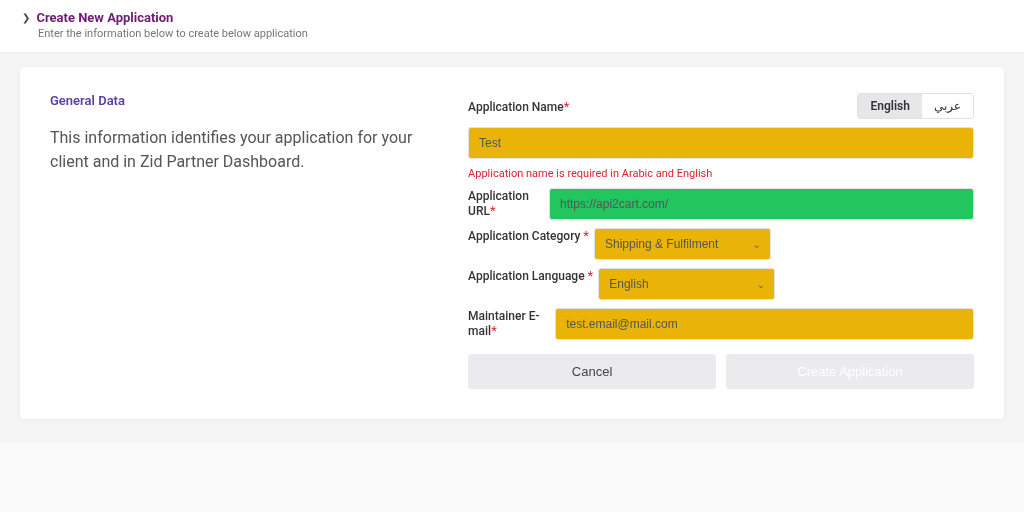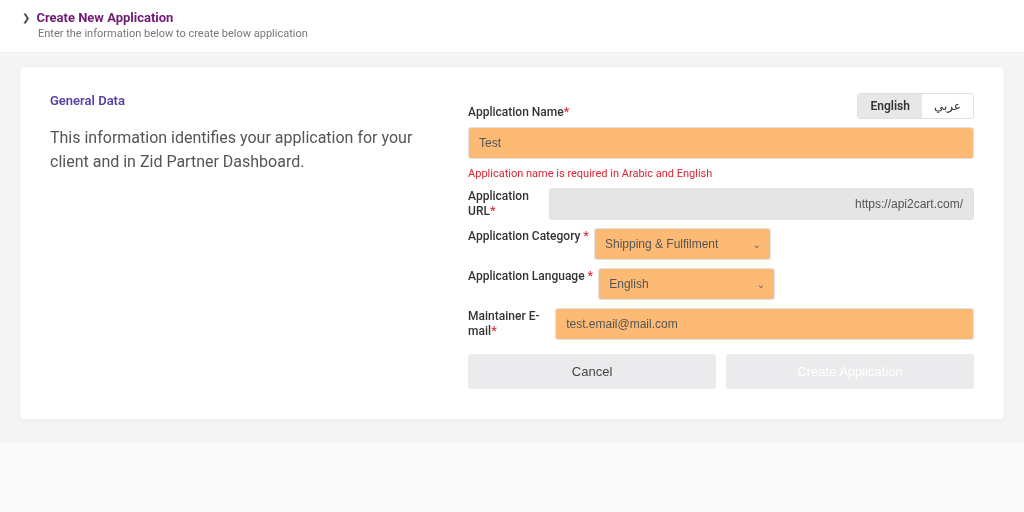--- a/index.html
+++ b/index.html
@@ -66,21 +66,21 @@
   line-height: 1.5;
 }
 .right {
   flex: 1;
   display: flex;
   flex-direction: column;
   gap: 8px;
 }
 .row-top {
   display: flex;
-  align-items: flex-end;
+  align-items: center;
   justify-content: space-between;
 }
 .field-label {
   font-size: 12px;
   color: #333;
   font-weight: 500;
 }
 .req { color: #d23; }
 .lang-tabs {
   display: flex;
@@ -98,25 +98,24 @@
   background: #e7e7ea;
   font-weight: 600;
 }
 .input {
   width: 100%;
   border: 1px solid #e2e2e6;
   border-radius: 3px;
   padding: 8px 10px;
   font-size: 12px;
   color: #555;
-  background: #fdba74;
+  background: #eab308;
 }
 .input.hl {
-  background: #e5e5e5;
-  text-align: right;
+  background: #22c55e;
 }
 .err {
   color: #d23;
   font-size: 11px;
 }
 .select-wrap {
   position: relative;
 }
 .select-caret {
   position: absolute;

